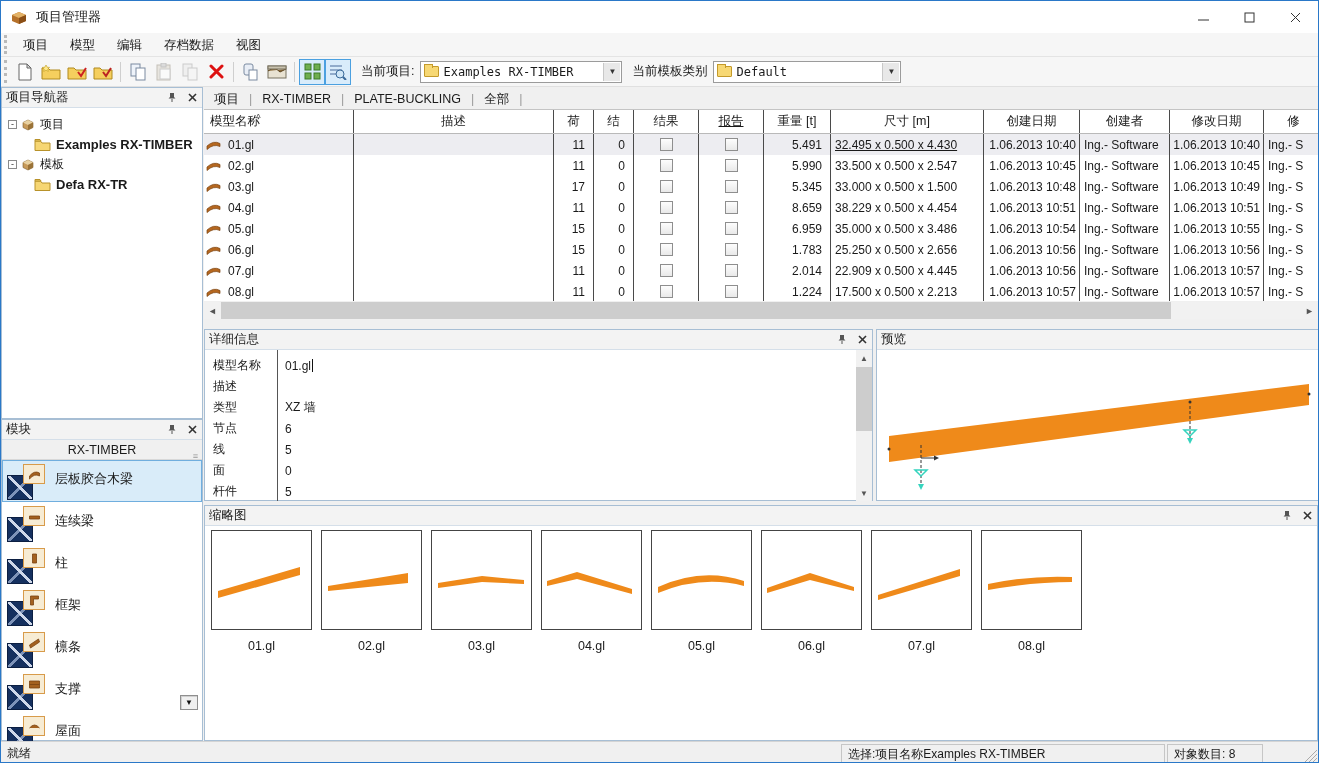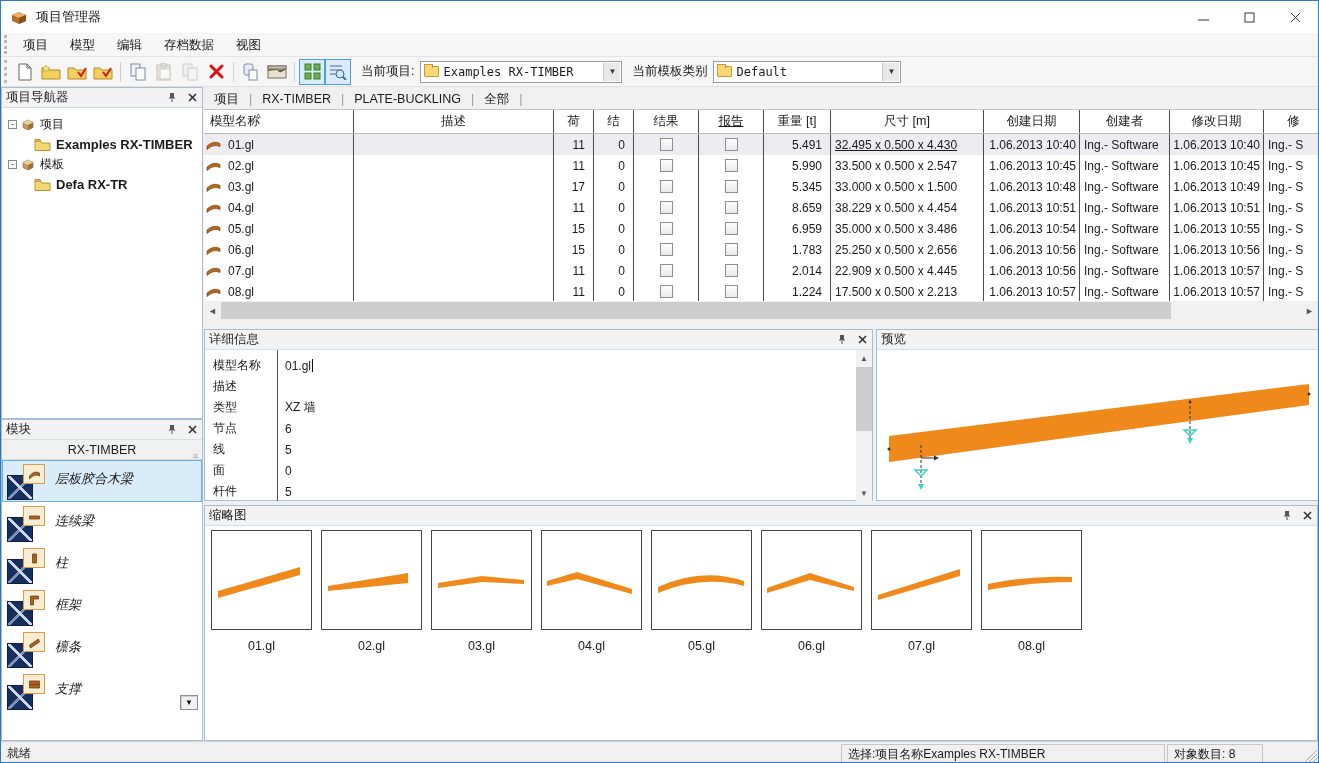--- a/index.html
+++ b/index.html
@@ -59,21 +59,21 @@
   .mod-header .hgrip { position:absolute; right:4px; top:6px; color:#999; font-size:9px; }
   .mod-item { height:42px; display:flex; align-items:flex-start; padding:3px 2px 0 4px; border:1px solid transparent; }
   .mod-item.selected { background:#d9ecf9; border:1px solid #70aede; }
   .mod-ico { width:40px; height:36px; position:relative; flex:0 0 40px; }
   .mod-ico .navy { position:absolute; left:0; bottom:0; width:26px; height:25px; background:#15305f;
                    background-image:linear-gradient(45deg, transparent 46%, #cfd8ea 46%, #cfd8ea 54%, transparent 54%),
                                     linear-gradient(-45deg, transparent 46%, #7e93b8 46%, #7e93b8 54%, transparent 54%);
                    border:1px solid #0c1f42; }
   .mod-ico .tan { position:absolute; right:2px; top:0; width:22px; height:20px; background:#f7ecd4;
                   border:1px solid #d89b4a; display:flex; align-items:center; justify-content:center; }
-  .mod-label { font-size:13px; margin:6px 0 0 8px;font-style:italic; }
+  .mod-label { font-size:13px; margin:6px 0 0 8px; }
   .mod-scroll-down { position:absolute; right:4px; bottom:30px; width:18px; height:15px; background:#f0f0f0;
                      border:1px solid #8f8f8f; box-shadow:1px 1px 0 #d0d0d0 inset; font-size:8px; color:#111;
                      display:flex; align-items:center; justify-content:center; }
 
   
   .tabstrip { position:absolute; left:203px; top:88px; width:1114px; height:20px; display:flex; align-items:center;
               background:#f0f0f0; font-size:12.5px; }
   .tab { padding:0 10px; }
   .tab-sep { color:#9b9b9b; }
 
@@ -409,20 +409,31 @@
         <div class="mod-ico">
           <div class="navy"></div>
           <div class="tan">
             <svg width="13" height="13" viewBox="0 0 12 13">
               <path d="M1 3 h10 v7 h-10Z M1 6.5 h10" fill="#a4611f" stroke="#7a4210" stroke-width=".8"></path>
             </svg>
           </div>
         </div>
         <div class="mod-label">支撑</div>
       </div>
+      <div class="mod-item">
+        <div class="mod-ico">
+          <div class="navy"></div>
+          <div class="tan">
+            <svg width="13" height="13" viewBox="0 0 12 13">
+              <path d="M1 8 Q6 2 11 8" fill="#a4611f" stroke="#7a4210" stroke-width=".8"></path>
+            </svg>
+          </div>
+        </div>
+        <div class="mod-label">屋面</div>
+      </div>
     </div>
   <div class="mod-scroll-down">▼</div>
 </div>
 
 <div class="tabstrip" id="tabstrip">
     <div class="tab">项目</div>
     <span class="tab-sep">|</span>
     <div class="tab">RX-TIMBER</div>
     <span class="tab-sep">|</span>
     <div class="tab">PLATE-BUCKLING</div>

